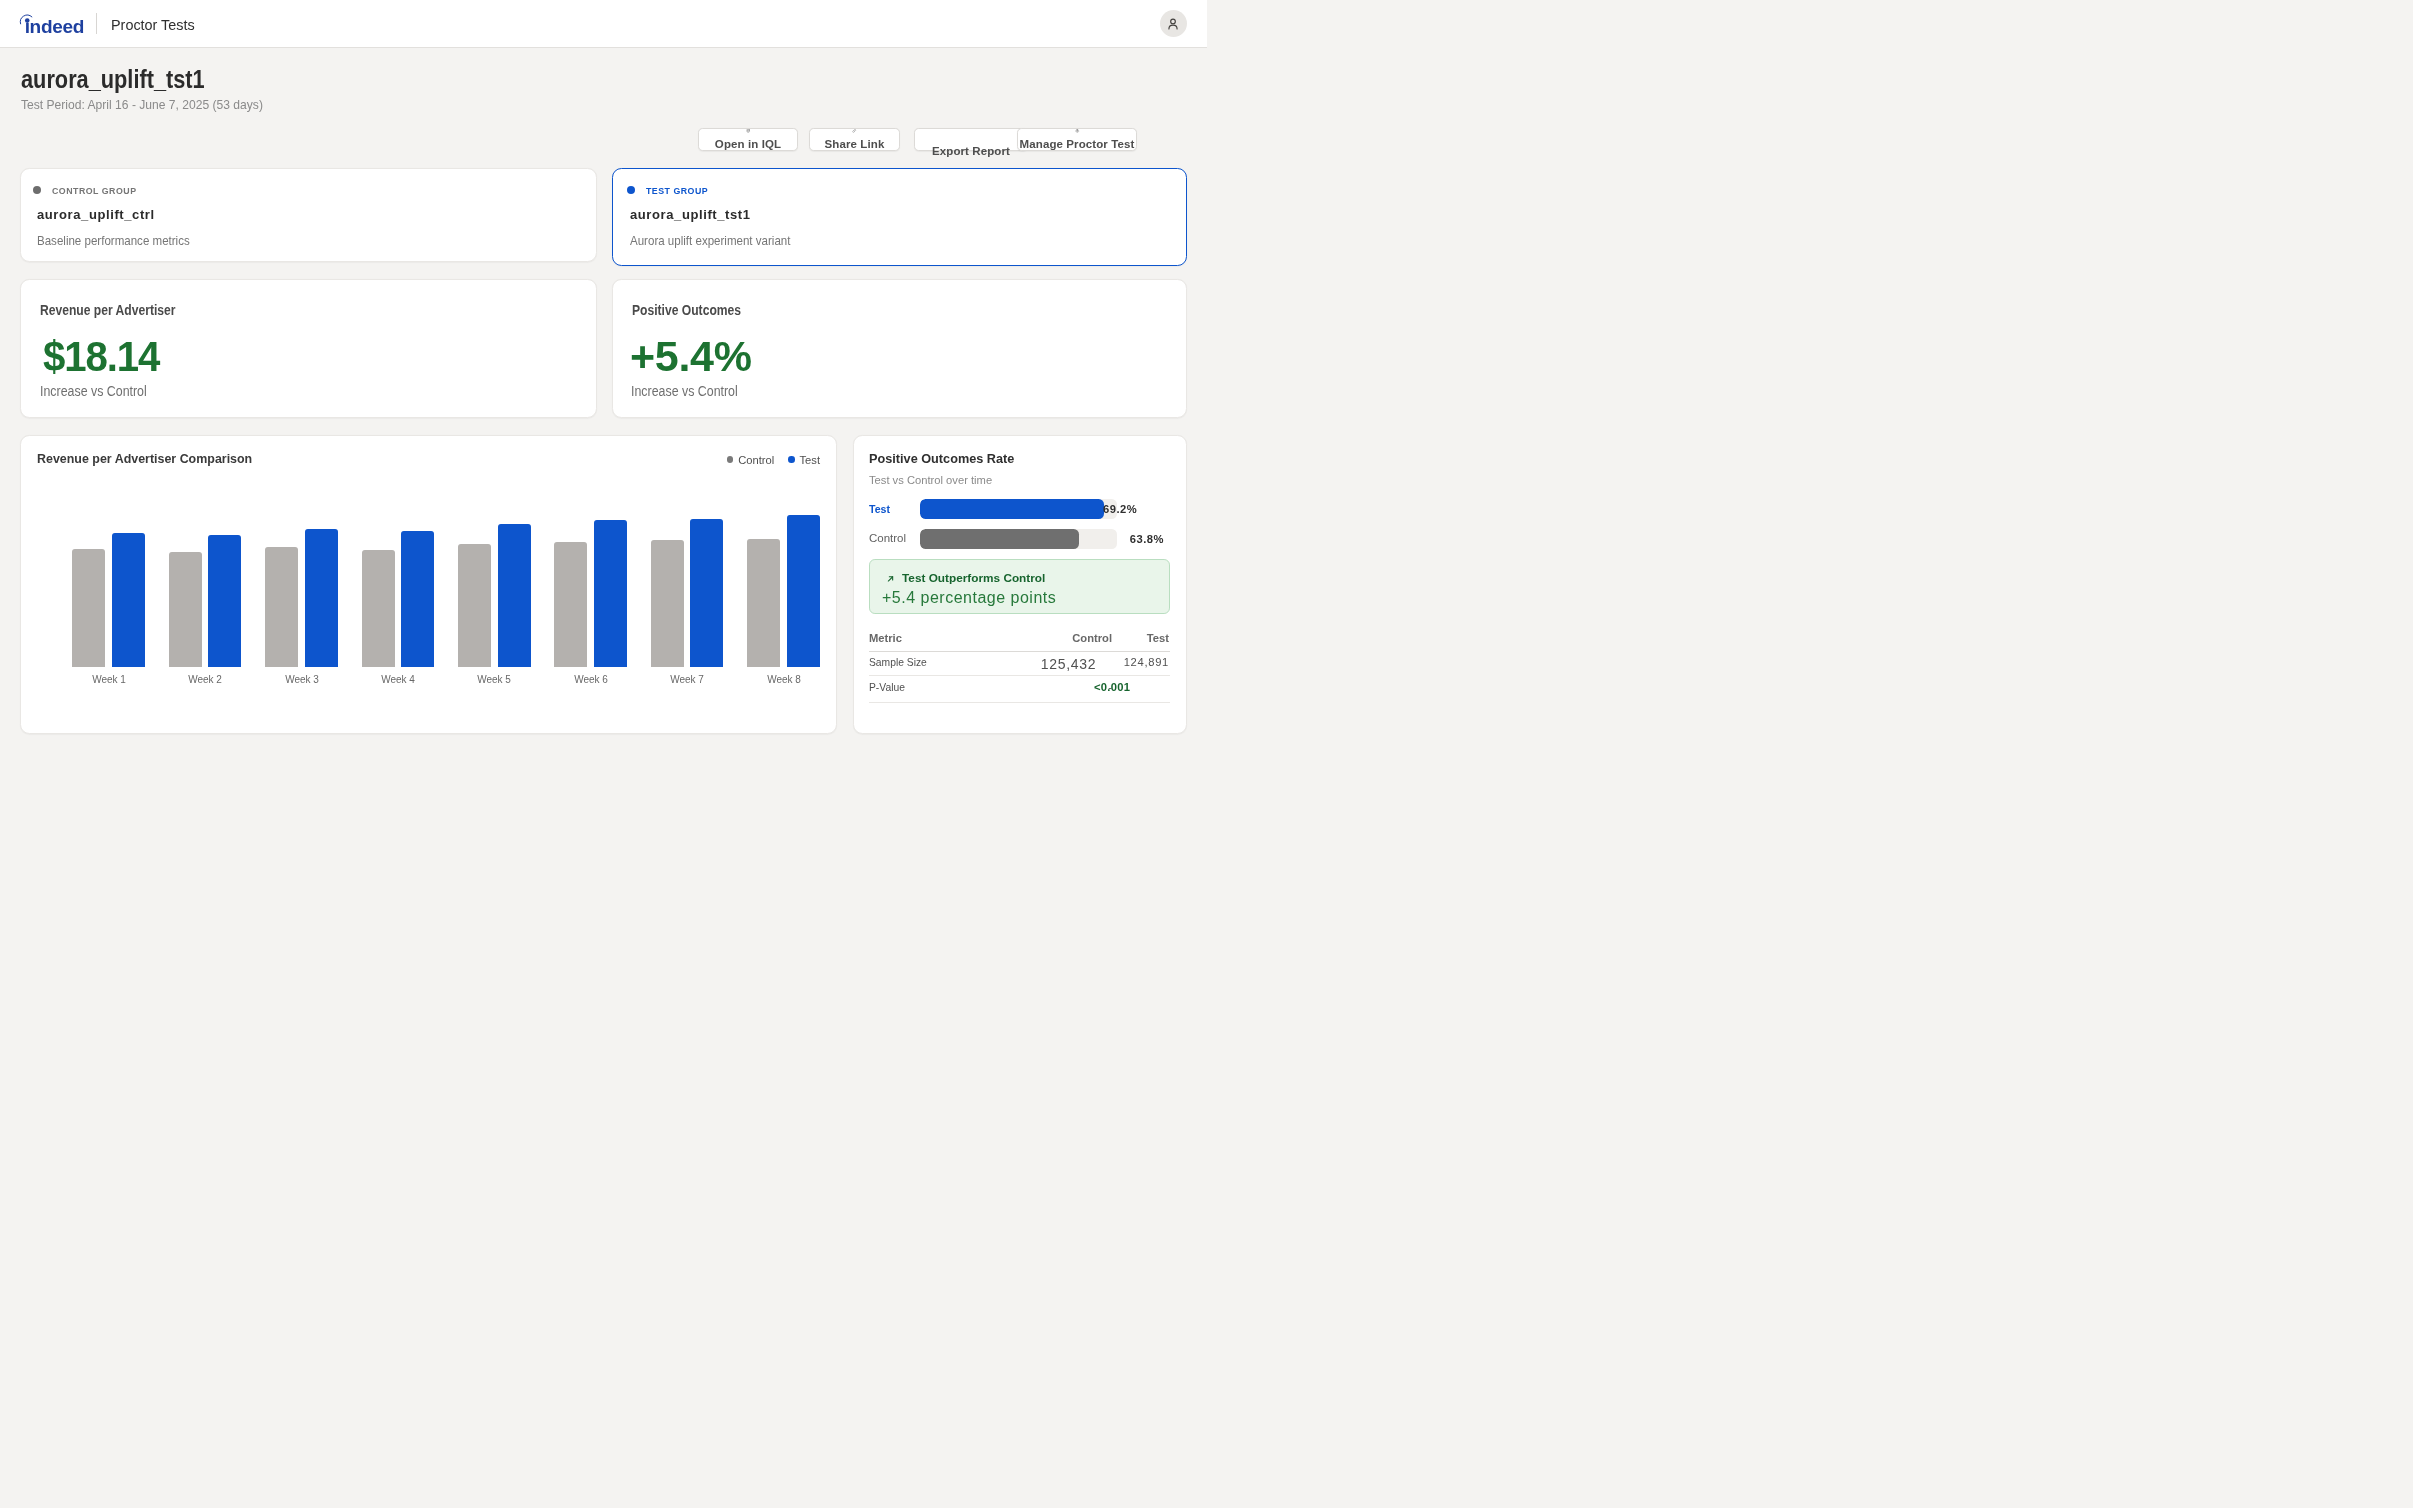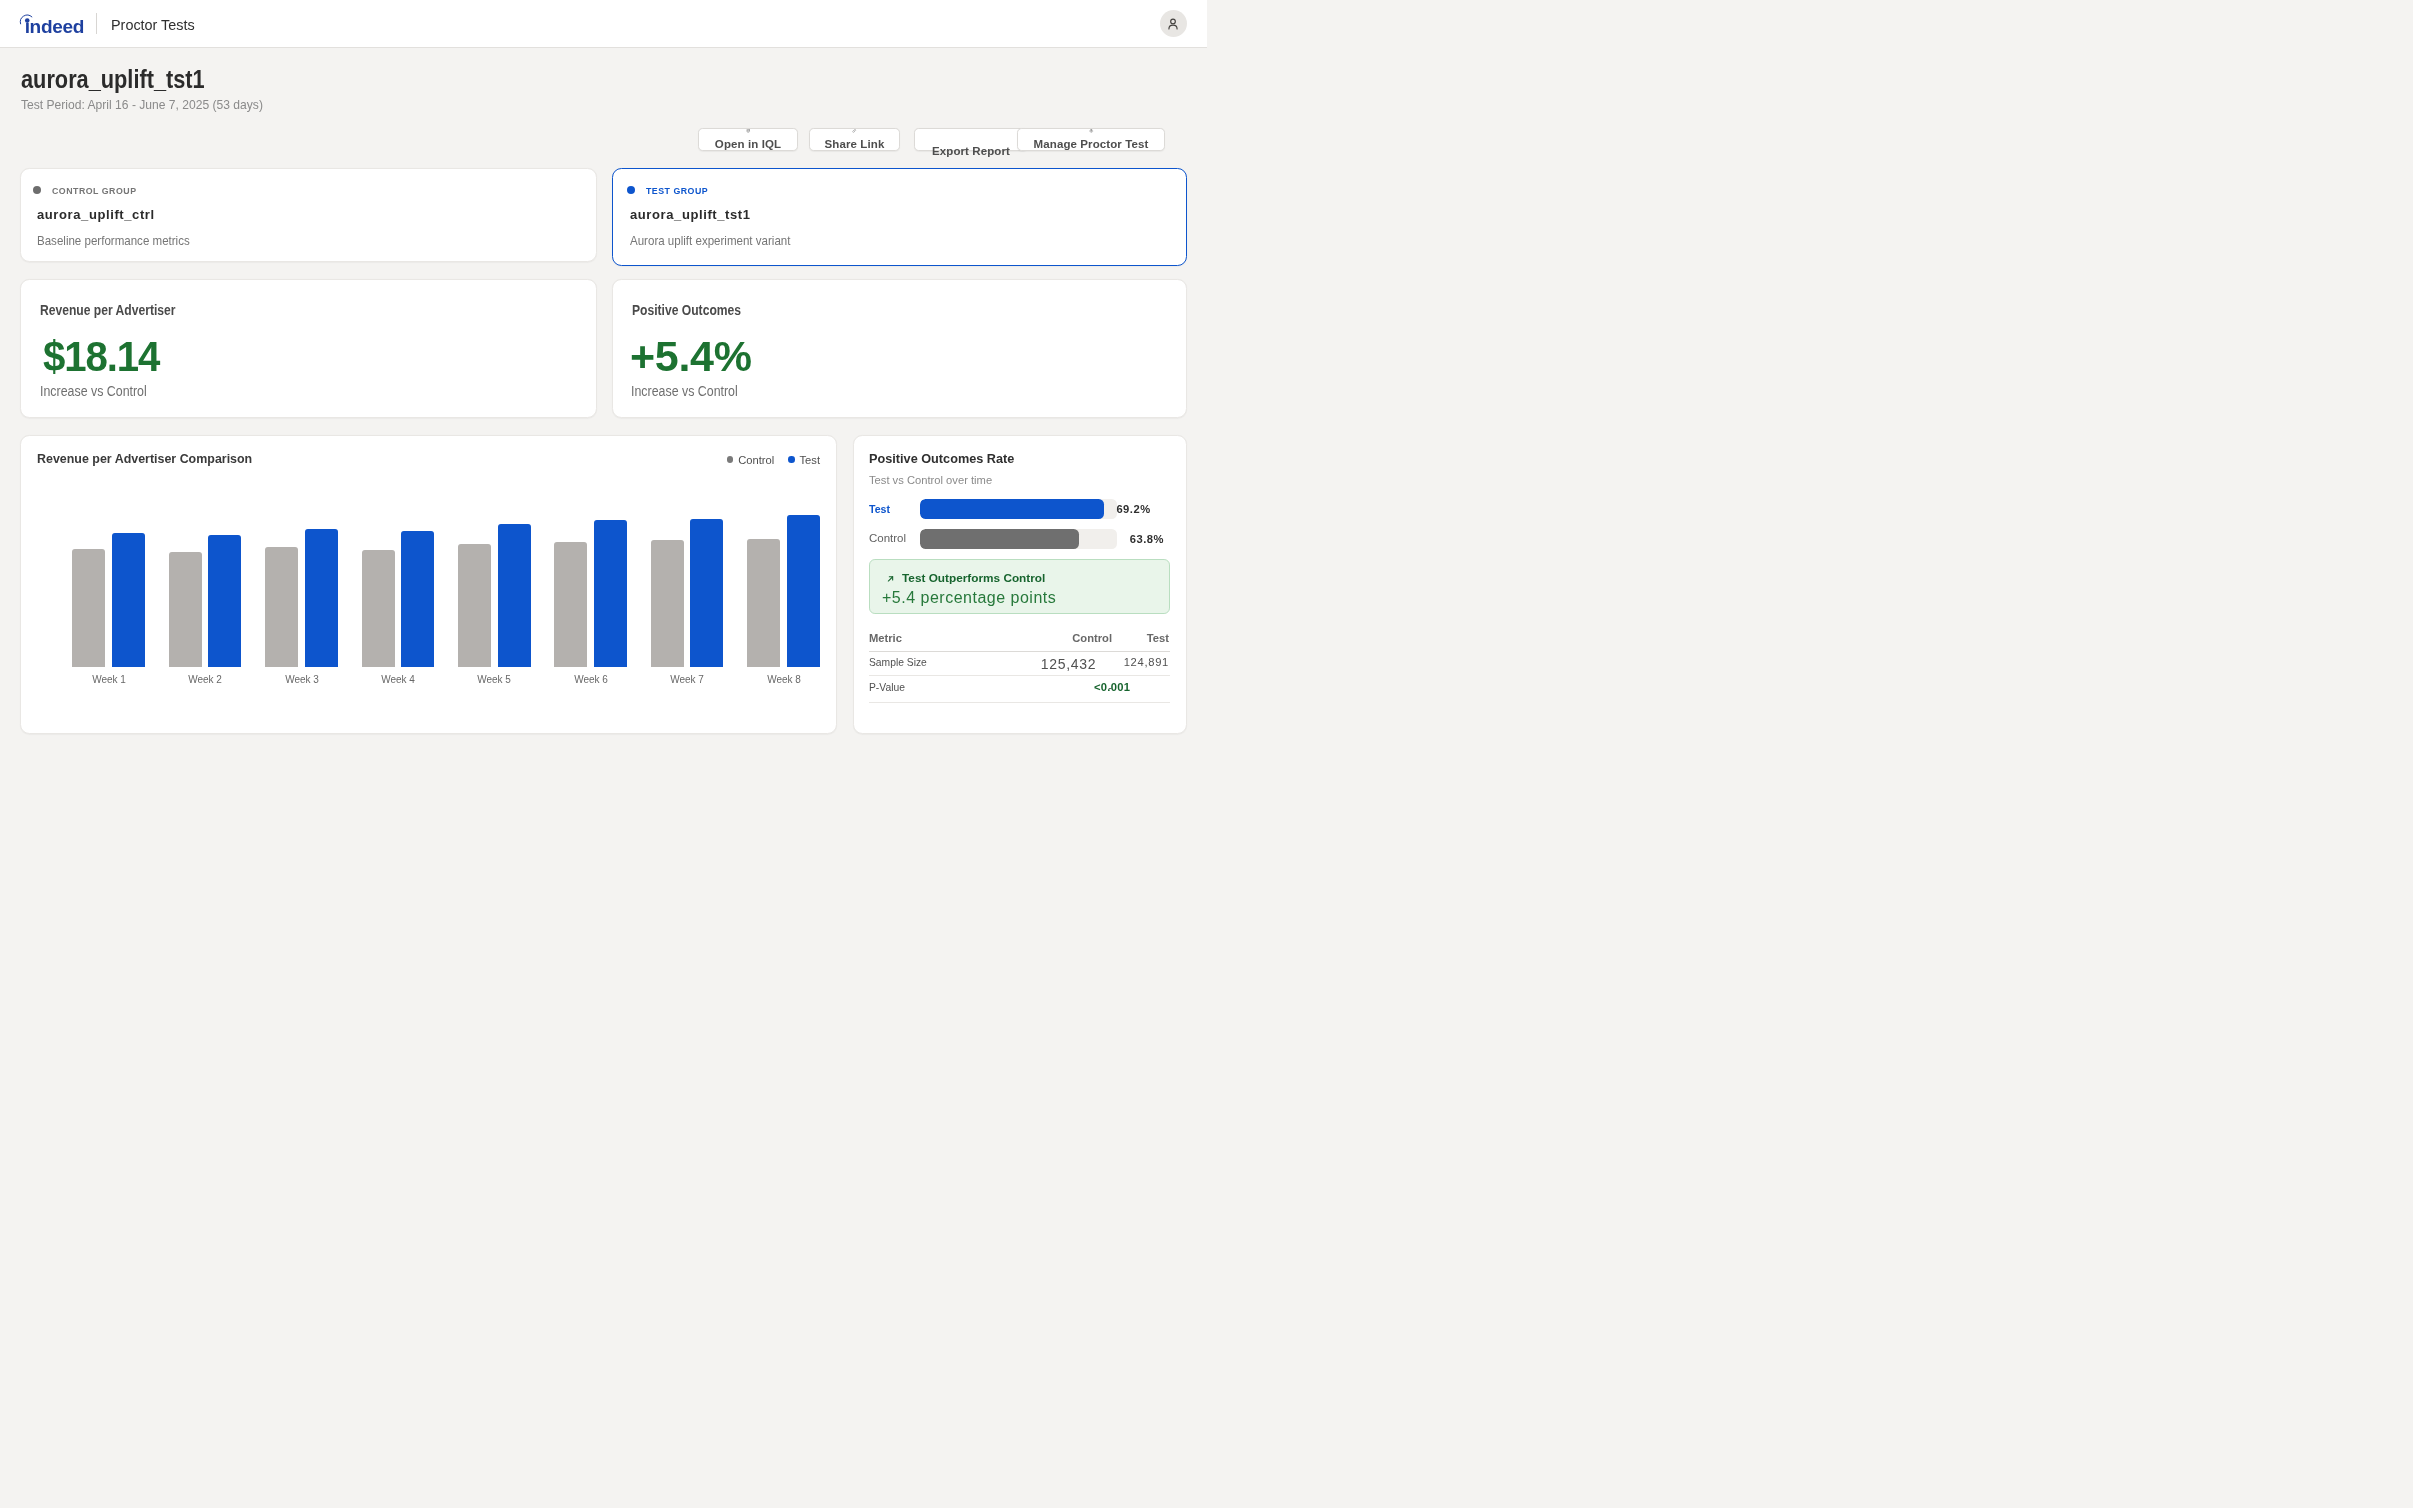--- a/index.html
+++ b/index.html
@@ -48,21 +48,21 @@
     <span>Share Link</span>
   </div>
 <div class="btn" style="left:914px;width:114px;gap:23px;">
     <svg viewBox="0 0 24 24">
       <path d="M21 15v4a2 2 0 0 1-2 2H5a2 2 0 0 1-2-2v-4"></path>
       <polyline points="7 10 12 15 17 10"></polyline>
       <line x1="12" y1="3" x2="12" y2="15"></line>
     </svg>
     <span>Export Report</span>
   </div>
-<div class="btn" style="left:1017px;width:148px;">
+<div class="btn" style="left:1017px;width:120px;">
     <svg viewBox="0 0 24 24">
       <path d="M12.22 2h-.44a2 2 0 0 0-2 2v.18a2 2 0 0 1-1 1.73l-.43.25a2 2 0 0 1-2 0l-.15-.08a2 2 0 0 0-2.73.73l-.22.38a2 2 0 0 0 .73 2.73l.15.1a2 2 0 0 1 1 1.72v.51a2 2 0 0 1-1 1.74l-.15.09a2 2 0 0 0-.73 2.73l.22.38a2 2 0 0 0 2.73.73l.15-.08a2 2 0 0 1 2 0l.43.25a2 2 0 0 1 1 1.73V20a2 2 0 0 0 2 2h.44a2 2 0 0 0 2-2v-.18a2 2 0 0 1 1-1.73l.43-.25a2 2 0 0 1 2 0l.15.08a2 2 0 0 0 2.73-.73l.22-.39a2 2 0 0 0-.73-2.73l-.15-.08a2 2 0 0 1-1-1.74v-.5a2 2 0 0 1 1-1.74l.15-.09a2 2 0 0 0 .73-2.73l-.22-.38a2 2 0 0 0-2.73-.73l-.15.08a2 2 0 0 1-2 0l-.43-.25a2 2 0 0 1-1-1.73V4a2 2 0 0 0-2-2z"></path>
       <circle cx="12" cy="12" r="3"></circle>
     </svg>
     <span>Manage Proctor Test</span>
   </div>
 <style>
   .btn { position:absolute; top:128px; height:23px; background:#fff; border:0.6px solid #dcdad7; border-radius:4.7px; display:flex; align-items:center; justify-content:center; gap:5.3px; box-shadow:0 0.6px 1.2px rgba(0,0,0,0.05);flex-direction:column; }
   .btn svg { width:12.4px; height:12.4px; fill:none; stroke:#4e4e4e; stroke-width:2; stroke-linecap:round; stroke-linejoin:round; }
   .btn span { font-size:11.5px; font-weight:bold; color:#4e4e4e; letter-spacing:0.1px; }
@@ -126,21 +126,21 @@
 <div class="abs bl" style="left:737px;top:675px;width:94px;text-align:center;font-size:10px;color:#686868;">Week 8</div>
 
 <div class="card" style="left:853px;top:435px;width:334px;height:299px;"></div>
 <div class="abs bl" style="left:869px;top:452px;font-size:13.6px;font-weight:bold;color:#2f2f2f;transform:scaleX(0.934);transform-origin:0 0;">Positive Outcomes Rate</div>
 <div class="abs bl" style="left:869px;top:475px;font-size:11.2px;color:#8a8a8a;">Test vs Control over time</div>
 
 <div class="abs bl" style="left:869px;top:504px;font-size:10.6px;font-weight:bold;color:#0d55cd;">Test</div>
 <div class="abs" style="left:920px;top:499px;width:197px;height:20px;border-radius:5.3px;background:#f1efec;overflow:hidden;">
   <div style="width:93.4%;height:100%;border-radius:5.3px;background:#0d55cd;"></div>
 </div>
-<div class="abs bl" style="left:1103px;top:504px;width:61px;text-align:center;font-size:11.2px;font-weight:bold;letter-spacing:0.5px;color:#2f2f2f;">69.2%</div>
+<div class="abs bl" style="left:1103px;top:504px;width:61px;text-align:left;font-size:11.2px;font-weight:bold;letter-spacing:0.5px;color:#2f2f2f;">69.2%</div>
 
 <div class="abs bl" style="left:869px;top:533px;font-size:11.5px;color:#616161;">Control</div>
 <div class="abs" style="left:920px;top:529px;width:197px;height:20px;border-radius:5.3px;background:#f1efec;overflow:hidden;">
   <div style="width:80.5%;height:100%;border-radius:5.3px;background:#6f6f6f;"></div>
 </div>
 <div class="abs bl" style="left:1103px;top:534px;width:61px;text-align:right;font-size:11.2px;font-weight:bold;letter-spacing:0.5px;color:#2f2f2f;">63.8%</div>
 
 <div class="abs" style="left:869px;top:559px;width:301px;height:55px;background:#e9f5ea;border:0.6px solid #b9dec0;border-radius:5.9px;"></div>
 <svg class="abs" style="left:886px;top:574px;" width="9.4" height="9.4" viewBox="0 0 24 24" fill="none" stroke="#17642e" stroke-width="2.8" stroke-linecap="round" stroke-linejoin="round">
   <line x1="6" y1="18" x2="17" y2="7"></line>

